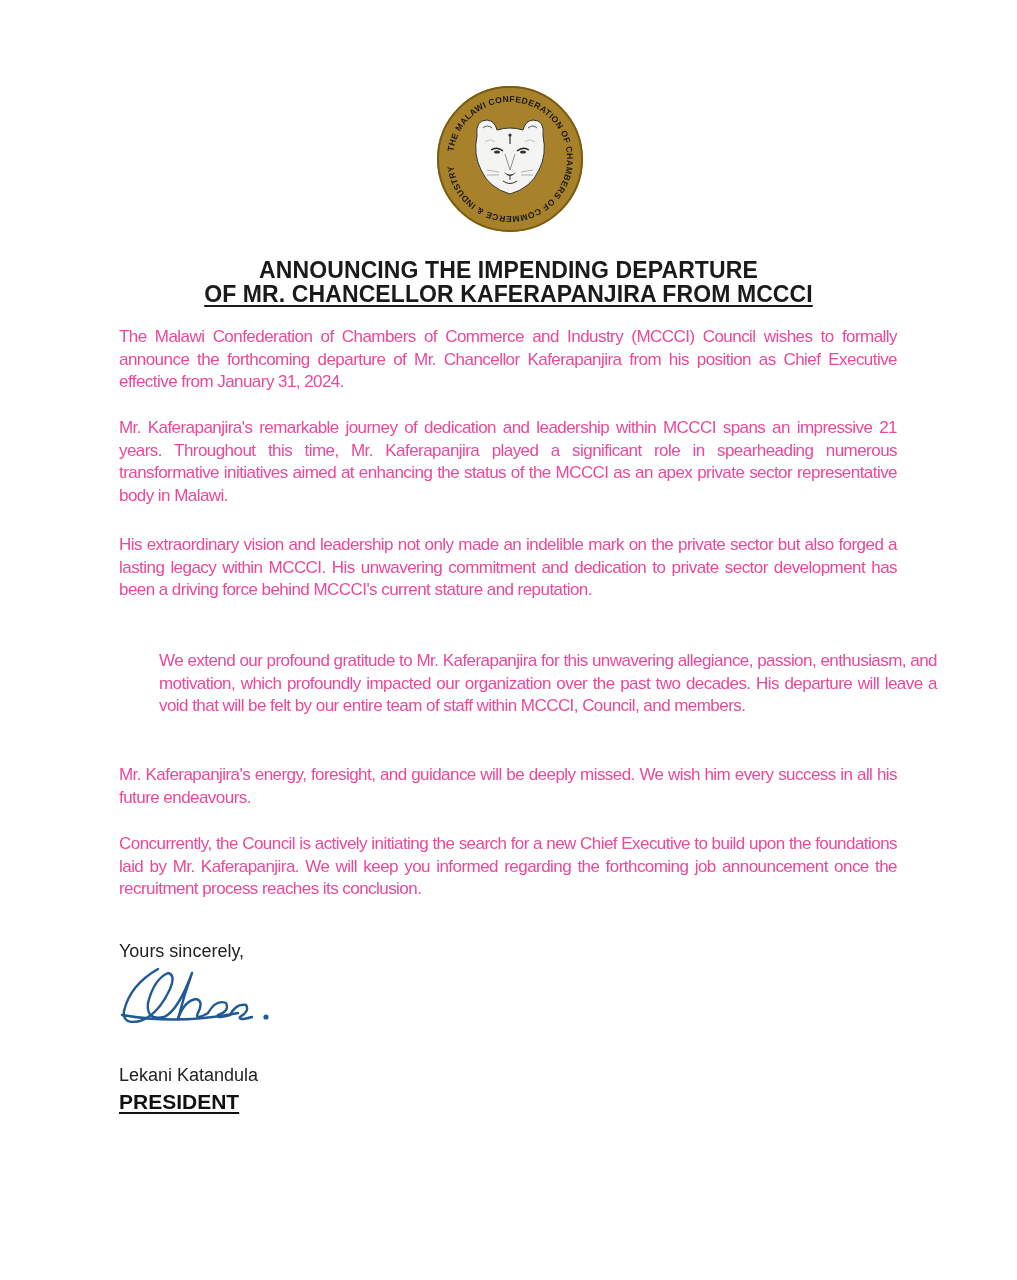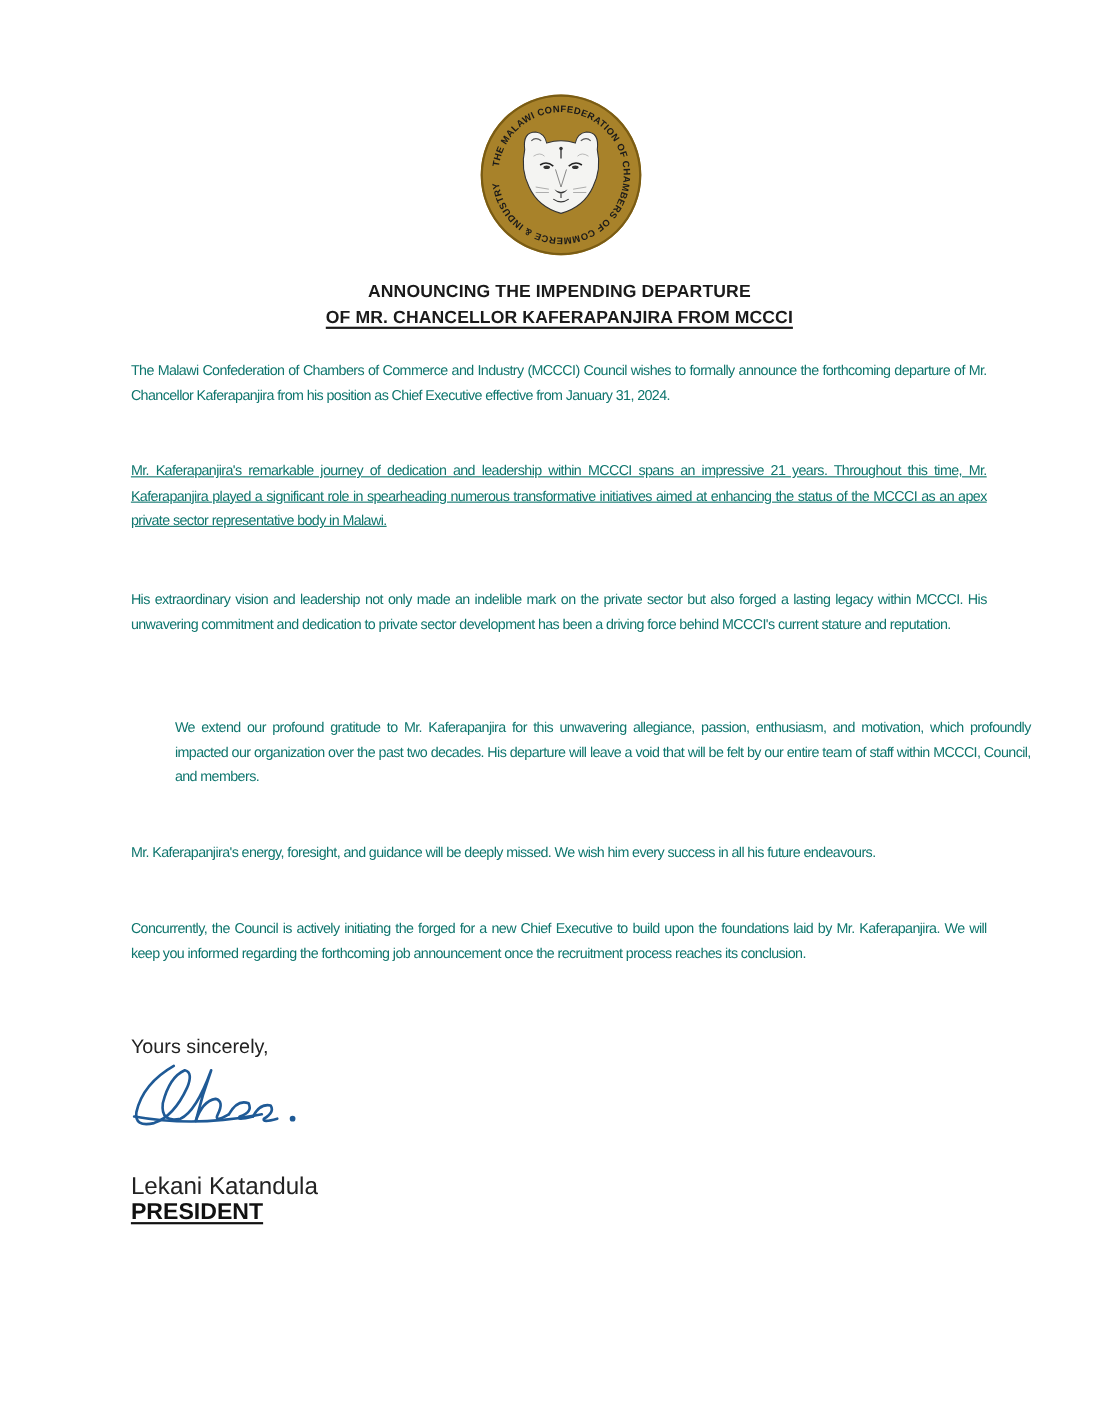--- a/index.html
+++ b/index.html
@@ -1,35 +1,35 @@
 <!DOCTYPE html>
 <html><head>
 <meta charset="utf-8">
 <style>
   html, body { margin:0; padding:0; background:#ffffff; }
   body { width:1017px; height:1280px; position:relative; overflow:hidden; color:#1a1a1a; }
   .page { position:absolute; left:0; top:0; width:1017px; height:1280px; background:#fff; }
   .logo { position:absolute; left:435px; top:84px; width:150px; height:150px; }
   .title { position:absolute; left:0; width:1017px; text-align:center;
-           font-family:"Liberation Sans", sans-serif; font-weight:bold; font-size:16px; color:#1a1a1a; letter-spacing:0.1px; }
+           font-family:"Liberation Sans", sans-serif; font-weight:bold; font-size:23px; color:#1a1a1a; letter-spacing:0.1px; }
   .title.l1 { top:257px; }
   .title.l2 { top:281px; }
   .title.l2 span { text-decoration:underline; text-underline-offset:3px; text-decoration-thickness:2px; }
-  .body { position:absolute; left:119px; width:778px; font-family:"Liberation Sans", sans-serif; font-size:13px;
-          line-height:22.5px; color:#0f766e; text-align:justify; letter-spacing:-0.55px; }
+  .body { position:absolute; left:119px; width:778px; font-family:"Liberation Sans", sans-serif; font-size:17px;
+          line-height:22.5px; color:#ec4899; text-align:justify; letter-spacing:-0.55px; }
   .body p { margin:0; }
   .p1 { top:326px; }
-  .p2 { top:417px;text-decoration:underline; }
+  .p2 { top:417px; }
   .p3 { top:534px; }
   .p4 { top:650px;margin-left:40px; }
   .p5 { top:764px; }
   .p6 { top:833px; }
   .closing { position:absolute; left:119px; top:925px; font-family:"Liberation Sans", sans-serif; font-size:18px; color:#222;margin-top:16px; }
   .signature { position:absolute; left:118px; top:955px; width:160px; height:80px; }
-  .signer { position:absolute; left:119px; top:1065px; font-family:"Liberation Sans", sans-serif; font-size:22px; color:#222; }
+  .signer { position:absolute; left:119px; top:1065px; font-family:"Liberation Sans", sans-serif; font-size:18px; color:#222; }
   .role { position:absolute; left:119px; top:1090px; font-family:"Liberation Sans", sans-serif; font-size:21px; font-weight:bold;
           color:#111; text-decoration:underline; text-underline-offset:3px; text-decoration-thickness:2px; }
 </style>
 </head>
 <body>
 
 <div class="page">
 
   <svg class="logo" viewBox="0 0 150 150">
     <defs>
@@ -71,21 +71,21 @@
   <div class="body p3">
       <p>His extraordinary vision and leadership not only made an indelible mark on the private sector but also forged a lasting legacy within MCCCI. His unwavering commitment and dedication to private sector development has been a driving force behind MCCCI's current stature and reputation.</p>
     </div>
   <div class="body p4">
       <p>We extend our profound gratitude to Mr. Kaferapanjira for this unwavering allegiance, passion, enthusiasm, and motivation, which profoundly impacted our organization over the past two decades. His departure will leave a void that will be felt by our entire team of staff within MCCCI, Council, and members.</p>
     </div>
   <div class="body p5">
       <p>Mr. Kaferapanjira's energy, foresight, and guidance will be deeply missed. We wish him every success in all his future endeavours.</p>
     </div>
   <div class="body p6">
-      <p>Concurrently, the Council is actively initiating the forged for a new Chief Executive to build upon the foundations laid by Mr. Kaferapanjira. We will keep you informed regarding the forthcoming job announcement once the recruitment process reaches its conclusion.</p>
+      <p>Concurrently, the Council is actively initiating the search for a new Chief Executive to build upon the foundations laid by Mr. Kaferapanjira. We will keep you informed regarding the forthcoming job announcement once the recruitment process reaches its conclusion.</p>
     </div>
 
   <div class="closing">Yours sincerely,</div>
 
   <svg class="signature" viewBox="0 0 160 80">
     <g fill="none" stroke="#1f5a96" stroke-width="2.4" stroke-linecap="round" stroke-linejoin="round">
       <path d="M40 14 Q12 30 6 56 Q4 70 22 66 Q40 60 52 34 Q58 20 50 18 Q36 24 30 48 Q28 66 46 62 Q60 56 74 18 Q66 40 60 64"></path>
       <path d="M60 64 Q66 46 78 44 Q86 46 80 58 Q76 66 90 58"></path>
       <path d="M90 58 Q98 44 108 48 Q112 56 100 60 Q96 64 112 60"></path>
       <path d="M112 60 Q118 48 128 50 Q132 56 122 62 Q120 66 134 62"></path>

